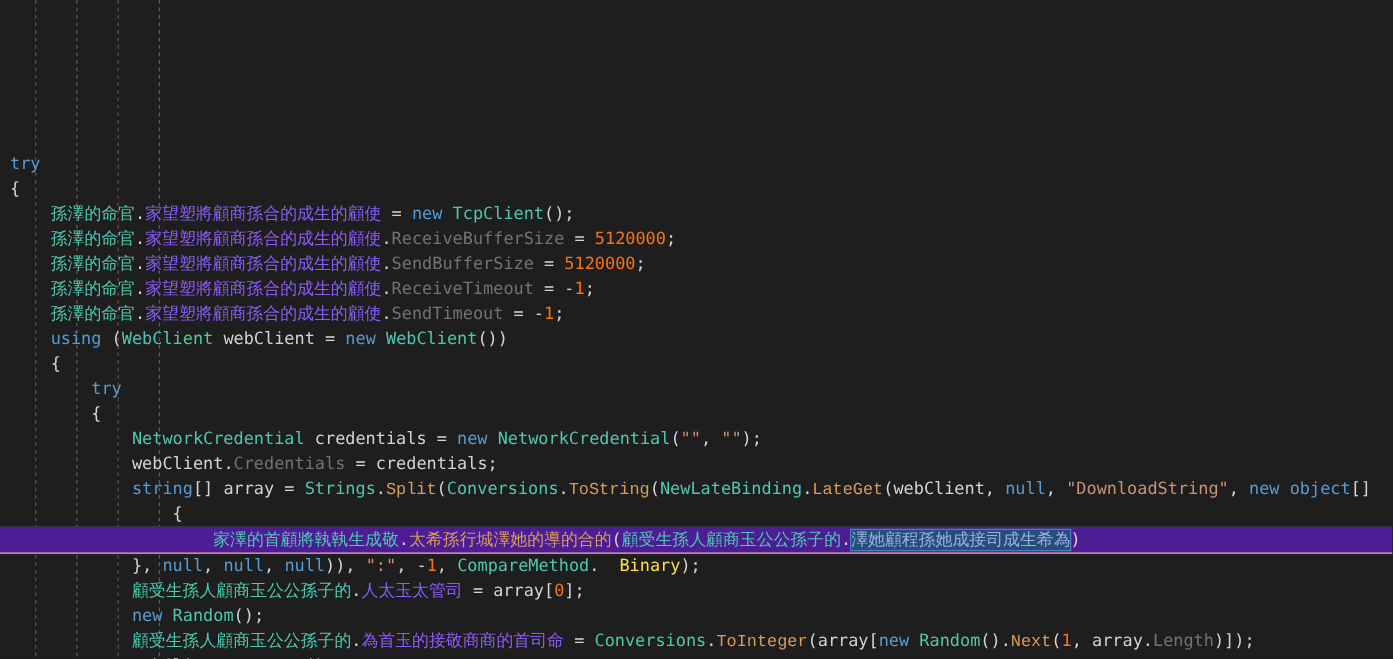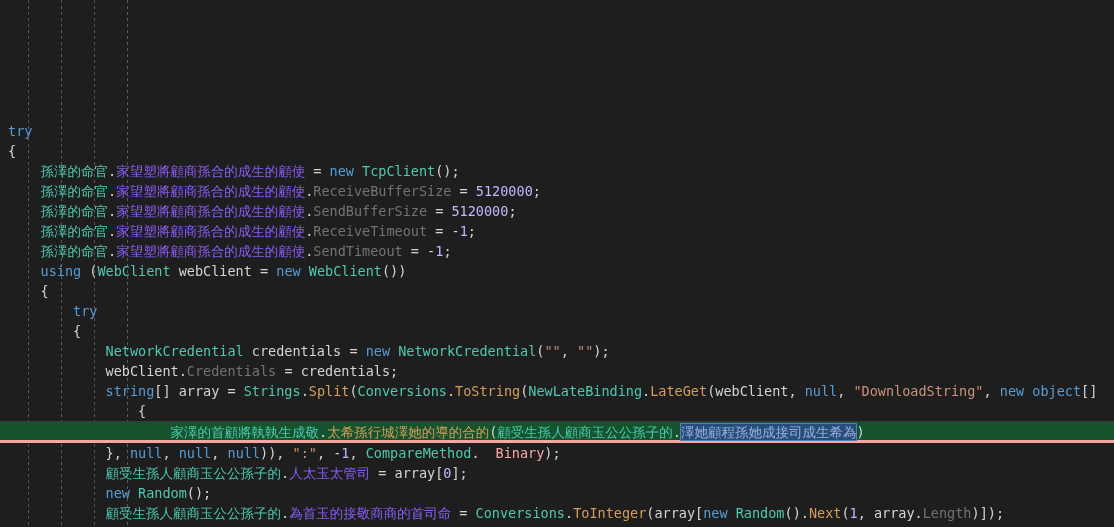--- a/index.html
+++ b/index.html
@@ -21,23 +21,23 @@
   }
   .line {
     position:relative;
     height:20px;
     line-height:20px;
     white-space:pre;
     padding-left:8px;
   }
   
   .line.current {
-    background:#14532d;
+    background:#4c1d95;
     border-top:1px solid #3a3a3a;
-    border-bottom:3px solid #fca5a5;
+    border-bottom:1px solid #fca5a5;
     height:22px;
     line-height:20px;
   }
   
   .guide {
     position:absolute;
     top:0; bottom:0;
     width:1px;
     background-image:linear-gradient(to bottom,#6b4a42 0,#6b4a42 3px,transparent 3px,transparent 6px);
     background-size:1px 6px;
@@ -46,24 +46,24 @@
   }
   .guide.g1 { left:28px; }
   .guide.g2 { left:61px; background-image:linear-gradient(to bottom,#5a5a5a 0,#5a5a5a 3px,transparent 3px,transparent 6px); }
   .guide.g3 { left:94px; background-image:linear-gradient(to bottom,#6b4a42 0,#6b4a42 3px,transparent 3px,transparent 6px); }
   .guide.g4 { left:127px; background-image:linear-gradient(to bottom,#5a5a5a 0,#5a5a5a 3px,transparent 3px,transparent 6px); }
 
   
   .kw        { color:#569cd6; }   
   .type      { color:#4ec9b0;text-align:right; }   
   .prop      { color:#737373; }   
-  .method    { color:#d69d5a; }   
+  .method    { color:#d69d5a;font-family:Liberation Mono, monospace; }   
   .str       { color:#ce9178; }   
-  .num       { color:#c4b5fd; }   
-  .enumv     { color:#fca5a5;padding-left:16px; }   
+  .num       { color:#f97316; }   
+  .enumv     { color:#fde047;padding-left:16px; }   
   .cjkfield  { color:#8b5cf6; }   
   .punc      { color:#d4d4d4; }
 
   .sel {
     background:#264f78;
     outline:1px solid #4a7fc1;
     color:#9cade6;
   }
 </style>
 </head>

